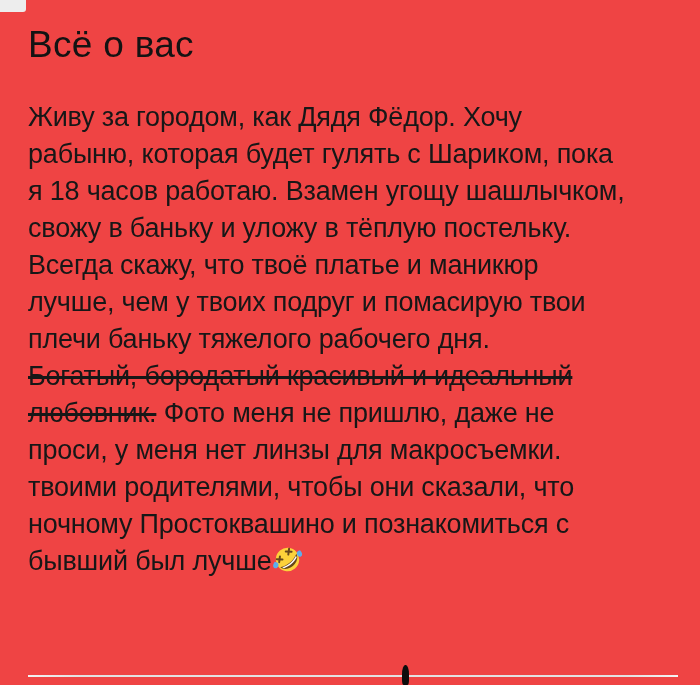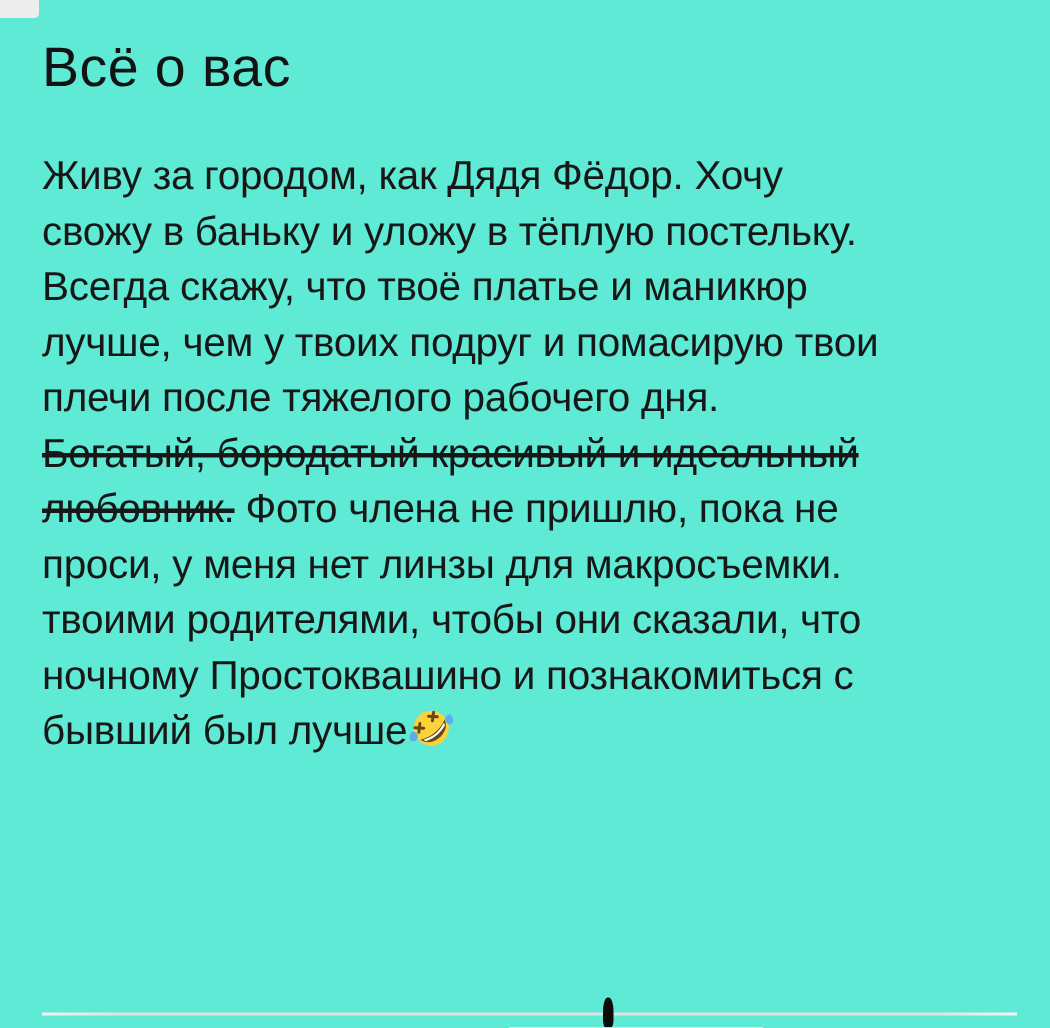--- a/index.html
+++ b/index.html
@@ -4,21 +4,21 @@
 <style>
   html, body {
     margin: 0;
     padding: 0;
     background: #ffffff;
   }
   .screen {
     position: relative;
     width: 700px;
     height: 685px;
-    background: #5eead4;
+    background: #ef4444;
     overflow: hidden;
     font-family: "Liberation Sans", "DejaVu Sans", sans-serif;
   }
   .corner-artifact {
     position: absolute;
     left: 0;
     top: 0;
     width: 26px;
     height: 12px;
     background: #ededed;
@@ -87,26 +87,28 @@
 <body>
 
 <div class="screen">
 
   <div class="corner-artifact"></div>
 
   <h1 class="title">Всё о вас</h1>
 
   <div class="bio">
     <div class="line"><span class="struck"></span><span>Живу за городом, как Дядя Фёдор. Хочу</span></div>
+    <div class="line"><span class="struck"></span><span>рабыню, которая будет гулять с Шариком, пока</span></div>
+    <div class="line"><span class="struck"></span><span>я 18 часов работаю. Взамен угощу шашлычком,</span></div>
     <div class="line"><span class="struck"></span><span>свожу в баньку и уложу в тёплую постельку.</span></div>
     <div class="line"><span class="struck"></span><span>Всегда скажу, что твоё платье и маникюр</span></div>
     <div class="line"><span class="struck"></span><span>лучше, чем у твоих подруг и помасирую твои</span></div>
-    <div class="line"><span class="struck"></span><span>плечи после тяжелого рабочего дня.</span></div>
+    <div class="line"><span class="struck"></span><span>плечи баньку тяжелого рабочего дня.</span></div>
     <div class="line"><span class="struck">Богатый, бородатый красивый и идеальный</span><span></span></div>
-    <div class="line"><span class="struck">любовник.</span><span> Фото члена не пришлю, пока не</span></div>
+    <div class="line"><span class="struck">любовник.</span><span> Фото меня не пришлю, даже не</span></div>
     <div class="line"><span class="struck"></span><span>проси, у меня нет линзы для макросъемки.</span></div>
     <div class="line"><span class="struck"></span><span>твоими родителями, чтобы они сказали, что</span></div>
     <div class="line"><span class="struck"></span><span>ночному Простоквашино и познакомиться с</span></div>
     <div class="line"><span class="struck"></span><span>бывший был лучше</span><span class="emoji" role="img" aria-label="🤣"><svg width="31" height="31" viewBox="0 0 36 36" aria-hidden="true">
         <g transform="rotate(-40 18 18)">
           <circle cx="18" cy="18" r="13.6" fill="#FCD23A"></circle>
           <path d="M5.8 19.5 C8.5 30.5 27.5 30.5 30.2 19.5 C22.5 23.5 13.5 23.5 5.8 19.5 Z" fill="#65471B"></path>
           <path d="M7.6 20.9 C15 24 21 24 28.4 20.9 L27.6 23.1 C20.5 25.6 15.5 25.6 8.4 23.1 Z" fill="#FFFFFF"></path>
           <g stroke="#65471B" stroke-width="2.3" stroke-linecap="round">
             <line x1="8.6" y1="9.6" x2="13.6" y2="14.2"></line>

